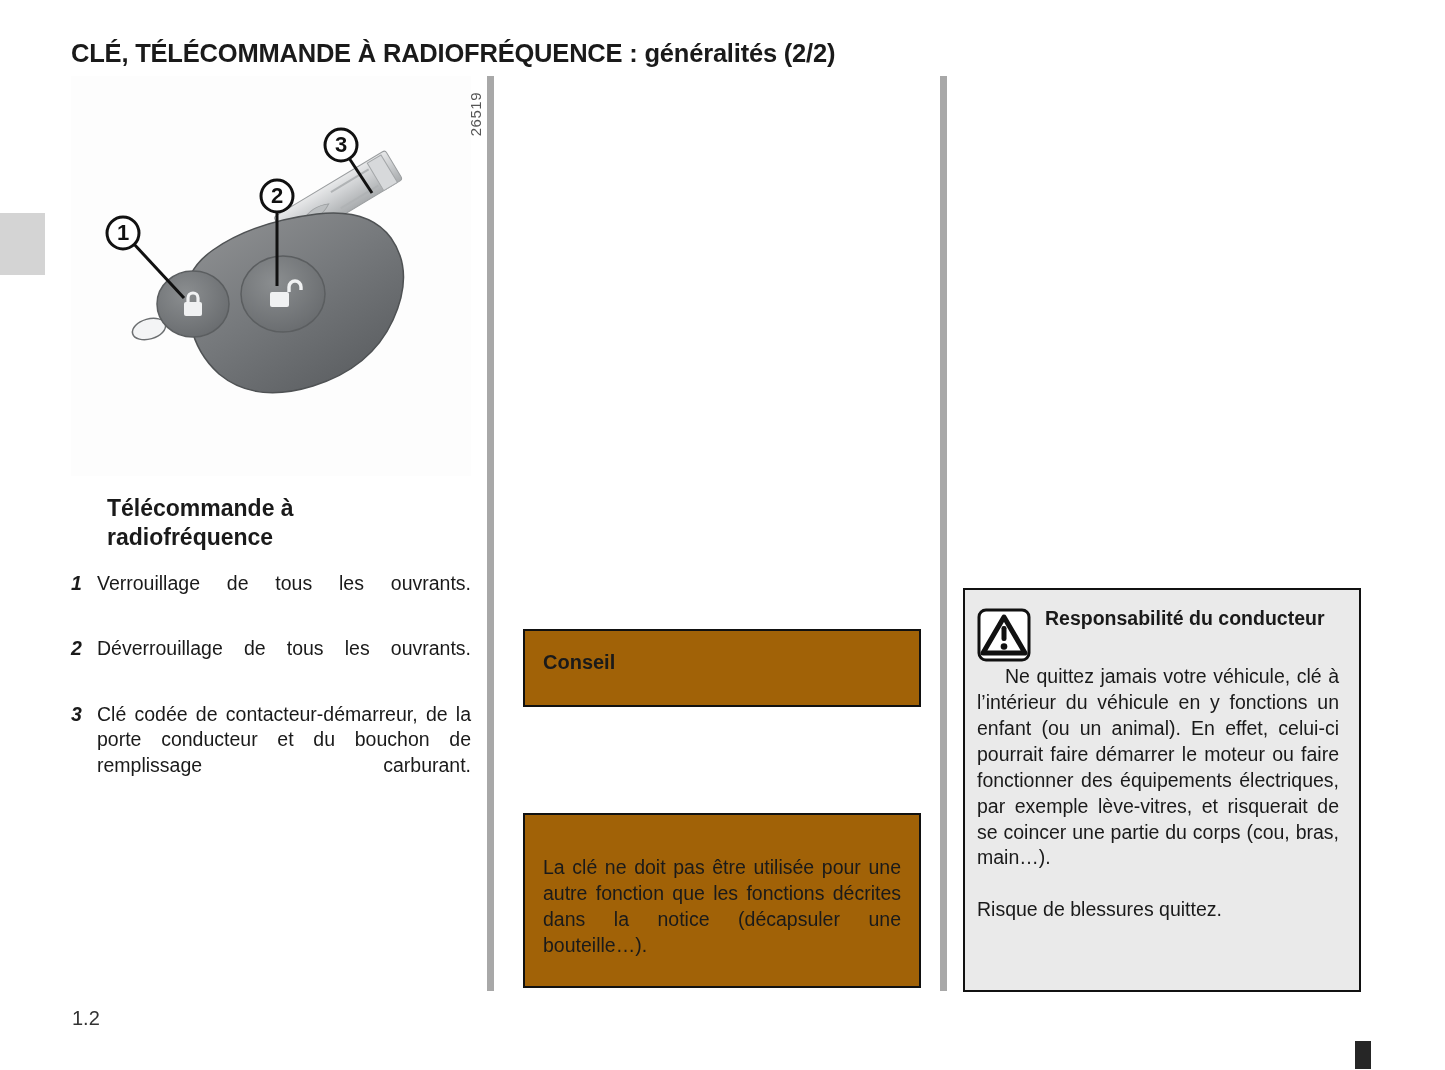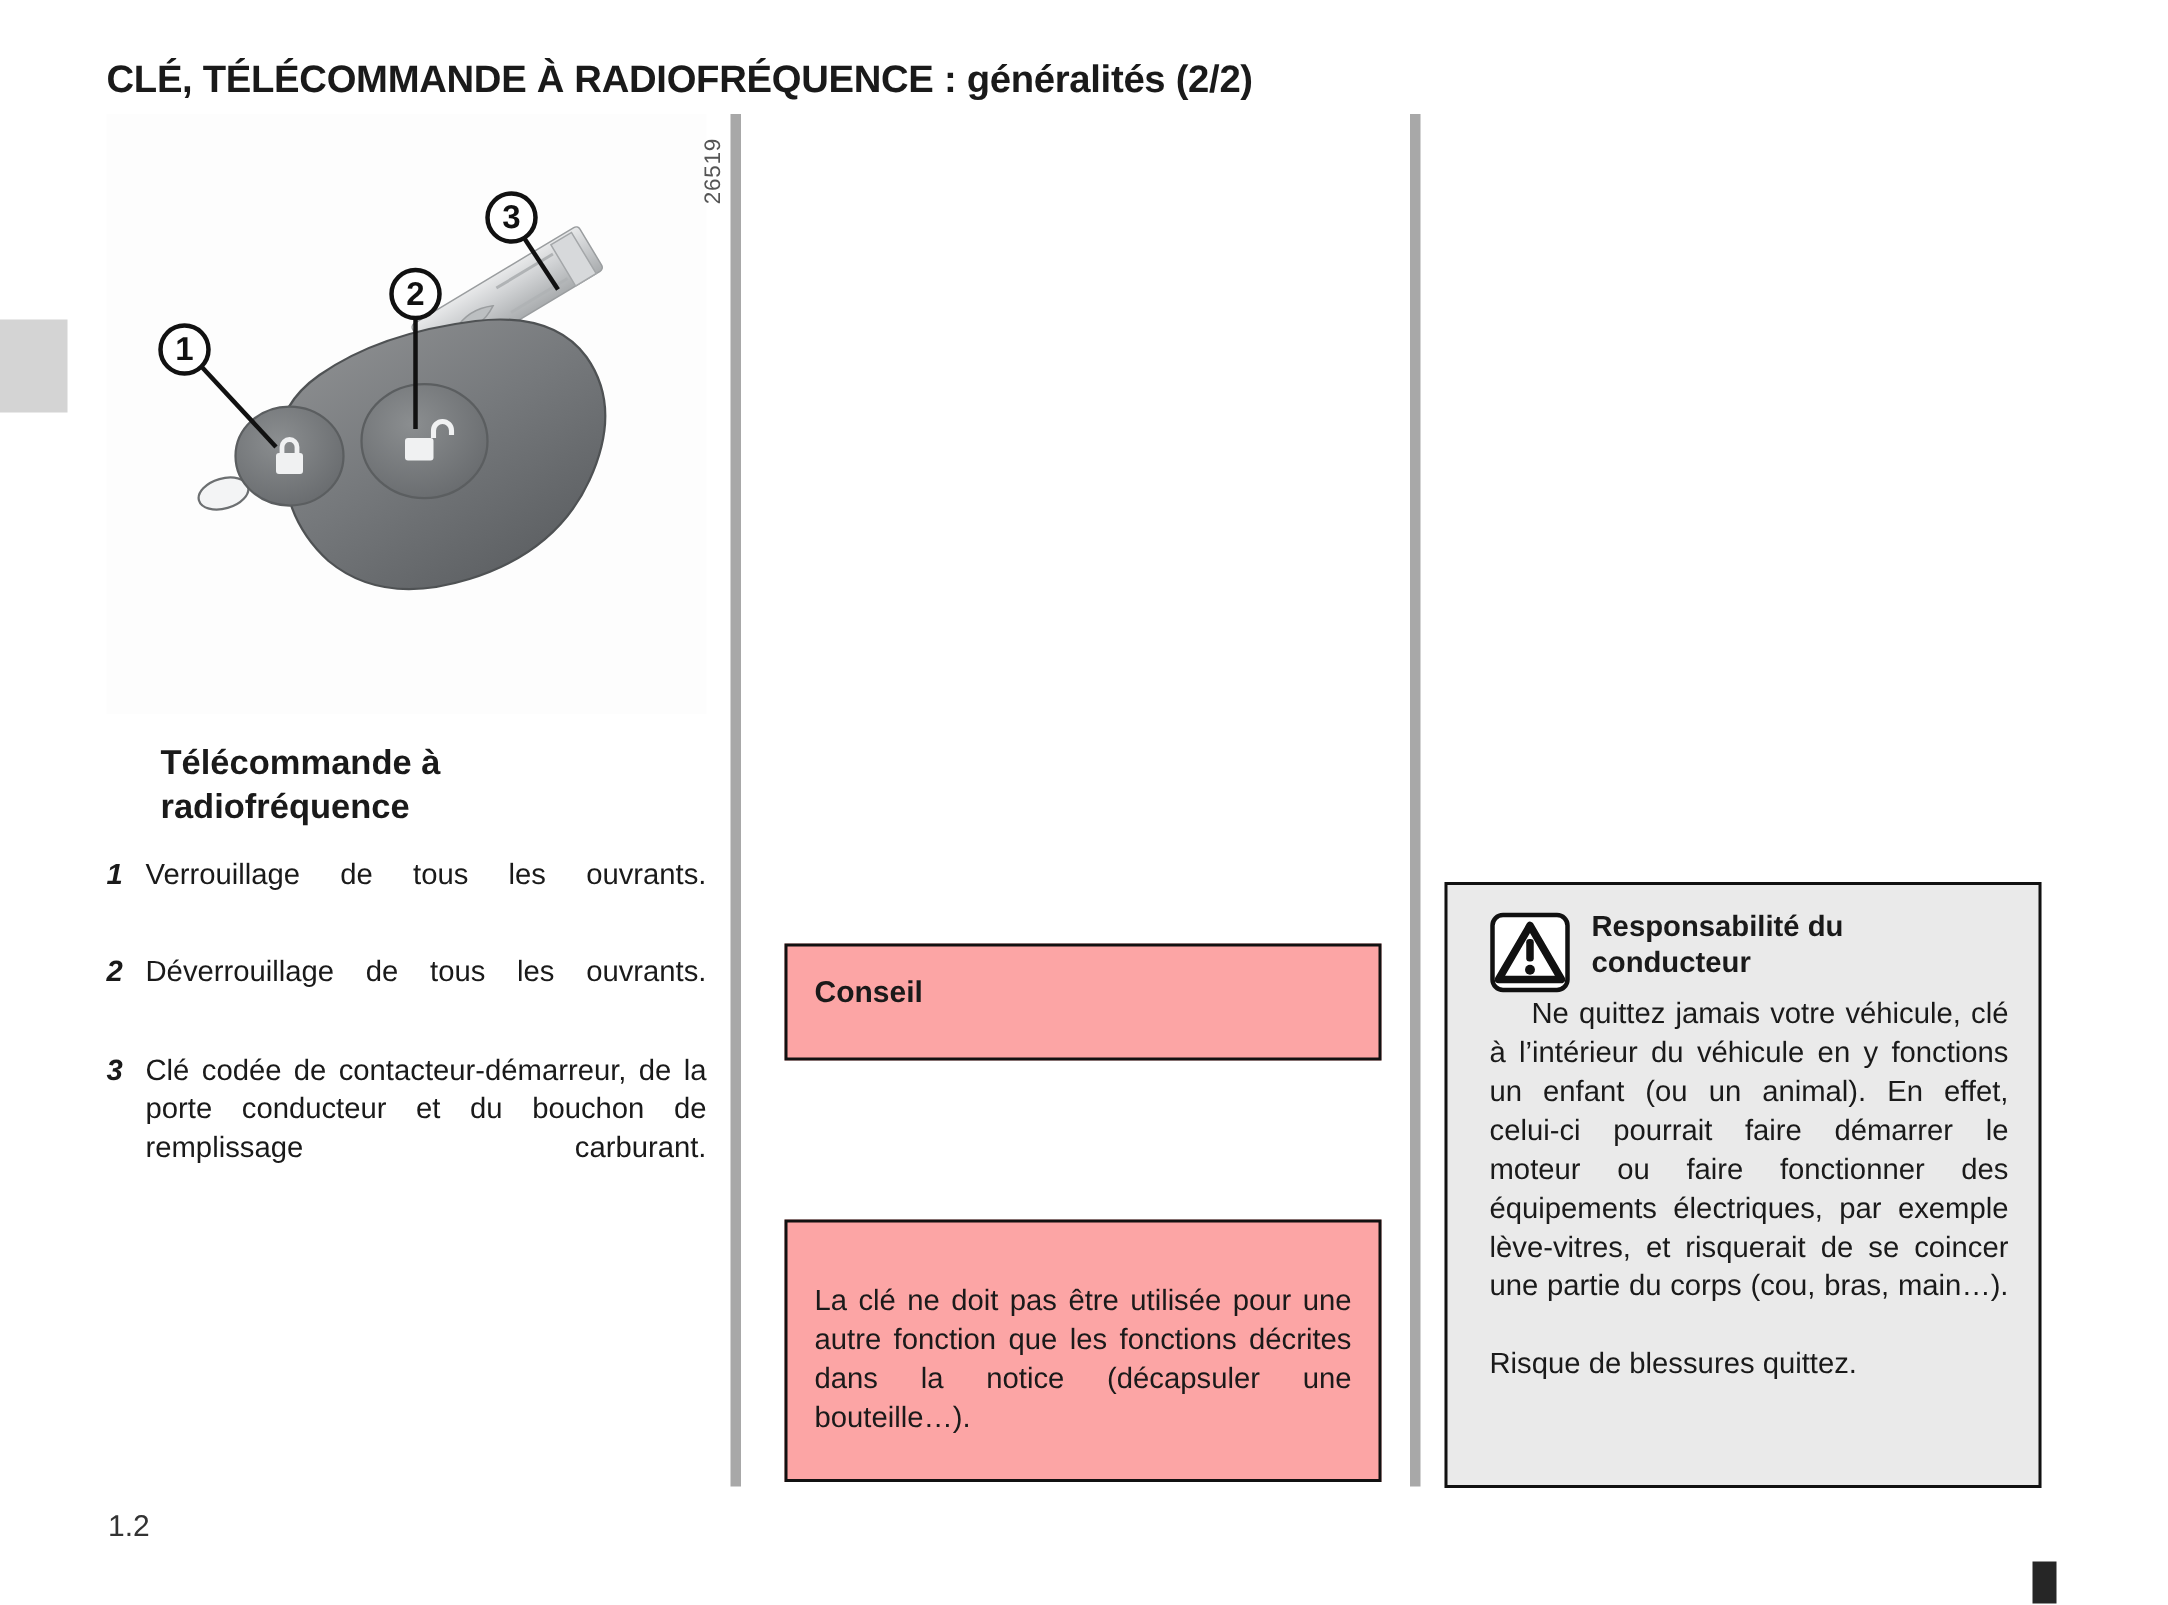--- a/index.html
+++ b/index.html
@@ -110,21 +110,21 @@
 
   
   .col2 {
     position: absolute;
     left: 523px;
     top: 76px;
     width: 398px;
   }
   .plain-box {
     border: 2px solid #111;
-    background: #fca5a5;
+    background: #a16207;
     box-sizing: border-box;
   }
   .box-conseil {
     position: absolute;
     left: 0;
     top: 553px;
     width: 398px;
     padding: 20px 18px 20px 18px;
   }
   .box-title {
@@ -160,21 +160,21 @@
   }
   .box-warning {
     position: absolute;
     left: 0;
     top: 512px;
     width: 398px;
     height: 404px;
     border: 2px solid #111;
     background: #eaeaea;
     box-sizing: border-box;
-    padding: 16px 20px 14px 28px;
+    padding: 16px 20px 14px 12px;
   }
   .warn-head {
     display: flex;
     align-items: flex-start;
     gap: 14px;
   }
   .warn-icon {
     flex: 0 0 auto;
     width: 54px;
     height: 54px;

